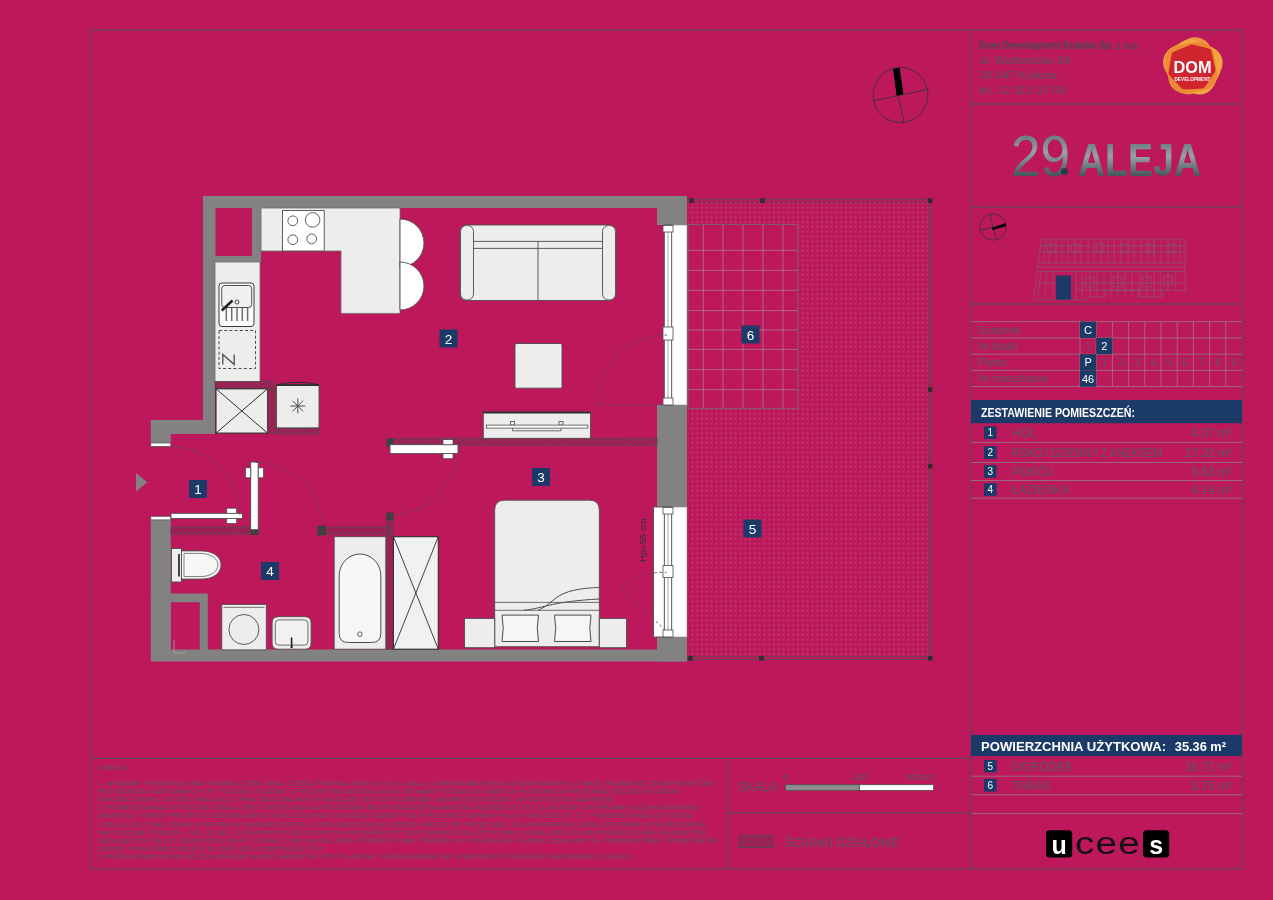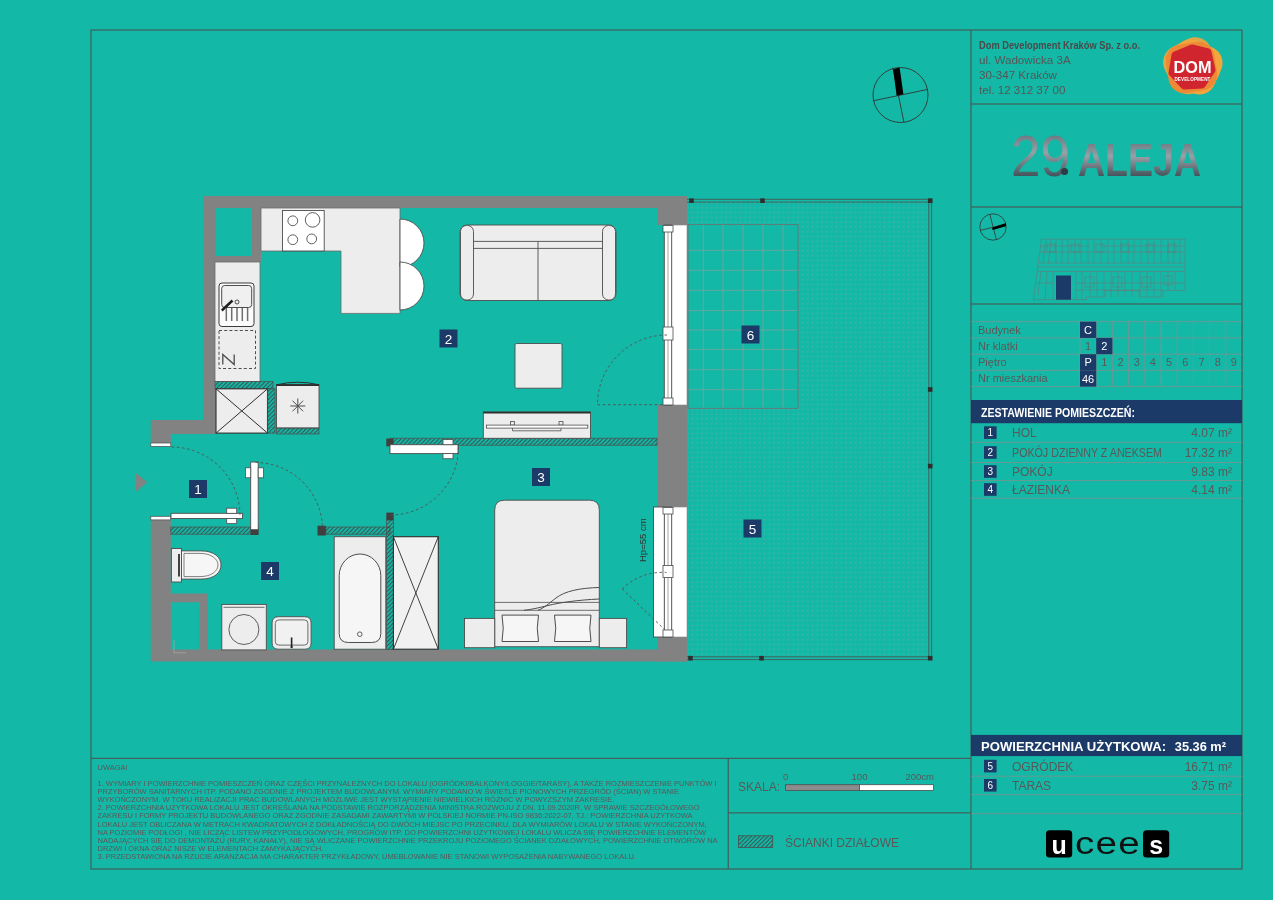--- a/index.html
+++ b/index.html
@@ -1,16 +1,16 @@
 <!DOCTYPE html>
 <html><head>
 <meta charset="utf-8">
 <style>
 html,body{margin:0;padding:0;background:#fff;}
-#page{position:relative;width:1273px;height:900px;background:#14b8a6;overflow:hidden;font-family:"Liberation Sans",sans-serif;}
+#page{position:relative;width:1273px;height:900px;background:#be185d;overflow:hidden;font-family:"Liberation Sans",sans-serif;}
 svg{position:absolute;left:0;top:0;}
 text{font-family:"Liberation Sans",sans-serif;}
 </style>
 </head>
 <body>
 <div id="page">
 <svg width="1273" height="900" viewBox="0 0 1273 900">
 <defs>
 <pattern id="hatch" width="4.2" height="4.2" patternUnits="userSpaceOnUse">
 <path d="M-1,5.2 L5.2,-1 M-1,1 L1,-1 M3.2,5.2 L5.2,3.2" stroke="#3f3f3f" stroke-width="0.85" fill="none"></path>

